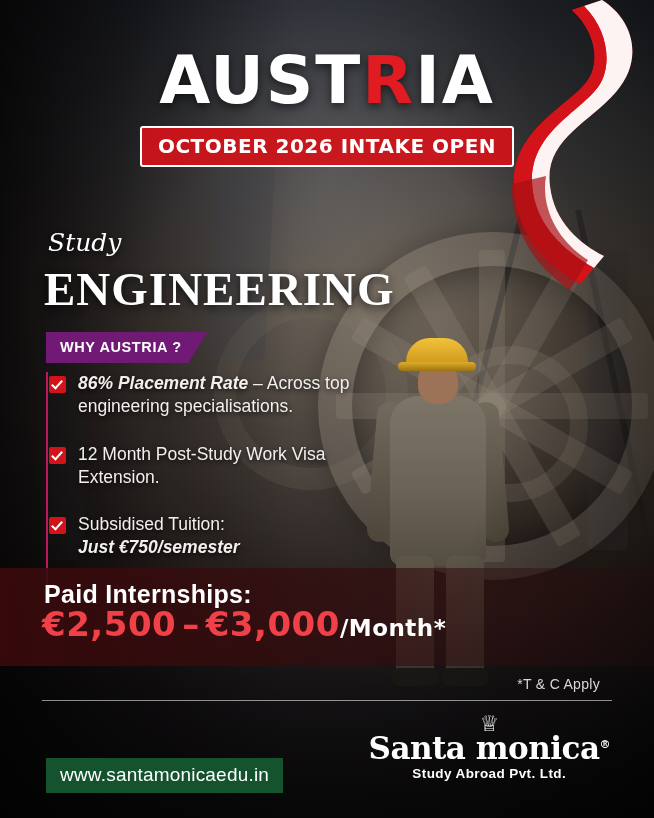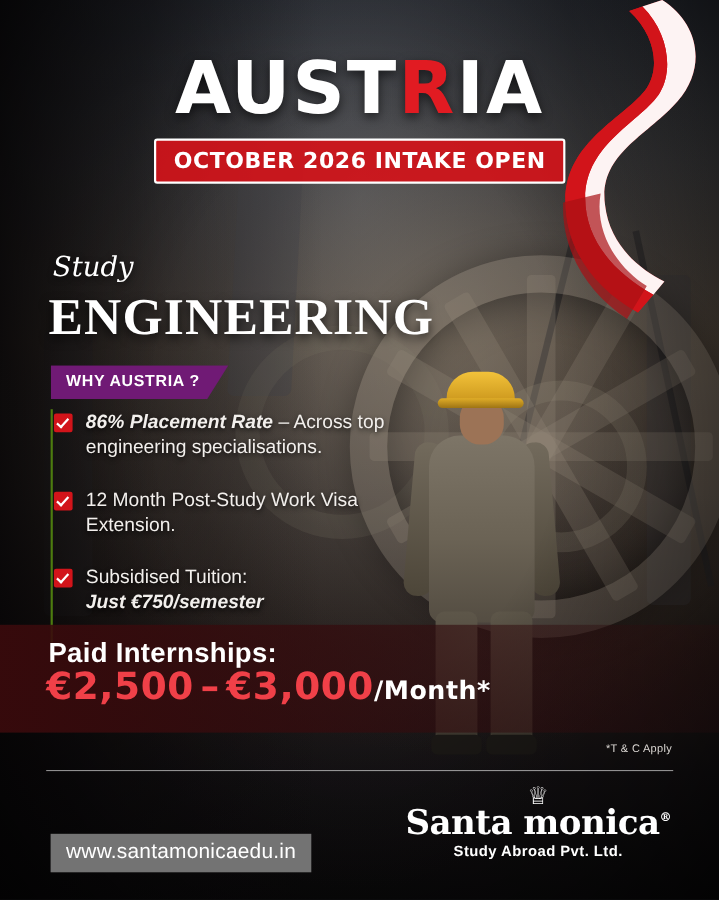--- a/index.html
+++ b/index.html
@@ -227,21 +227,21 @@
     clip-path: polygon(0 0, 100% 0, 88% 100%, 0 100%);
     padding-right: 26px;
   }
 
   
   .bullets {
     position: absolute;
     left: 46px;
     top: 372px;
     width: 350px;
-    border-left: 2px solid #4d7c0f;
+    border-left: 2px solid #be185d;
     padding-left: 0;
   }
   .bullet {
     display: flex;
     align-items: flex-start;
     margin-bottom: 24px;
     padding-left: 10px;
   }
   .tick {
     flex: 0 0 auto;
@@ -298,24 +298,24 @@
     white-space: nowrap;
   }
   .band-amount .dash { color: #f04048; padding: 0 6px; }
   .band-amount .per {
     color: #ffffff;
     font-size: 23px;
     font-weight: bold;
   }
   .tc {
     position: absolute;
-    right: 43px;
+    right: 54px;
     top: 676px;
     color: #dcd8d4;
-    font-size: 10px;
+    font-size: 14px;
     letter-spacing: 0.3px;
   }
 
   
   .divider {
     position: absolute;
     left: 42px; right: 42px;
     top: 700px;
     height: 1px;
     background: rgba(255,255,255,0.55);
@@ -335,21 +335,21 @@
     width: 0; height: 0;
     border-left: 10px solid #d2141a;
     border-top: 7px solid transparent;
     border-bottom: 7px solid transparent;
     margin-right: 9px;
   }
   .site {
     position: absolute;
     left: 46px;
     top: 758px;
-    background: #737373;
+    background: #14532d;
     color: #ffffff;
     font-size: 19px;
     letter-spacing: 0.2px;
     padding: 6px 14px 7px;
   }
   .logo {
     position: absolute;
     right: 44px;
     top: 716px;
     text-align: center;

